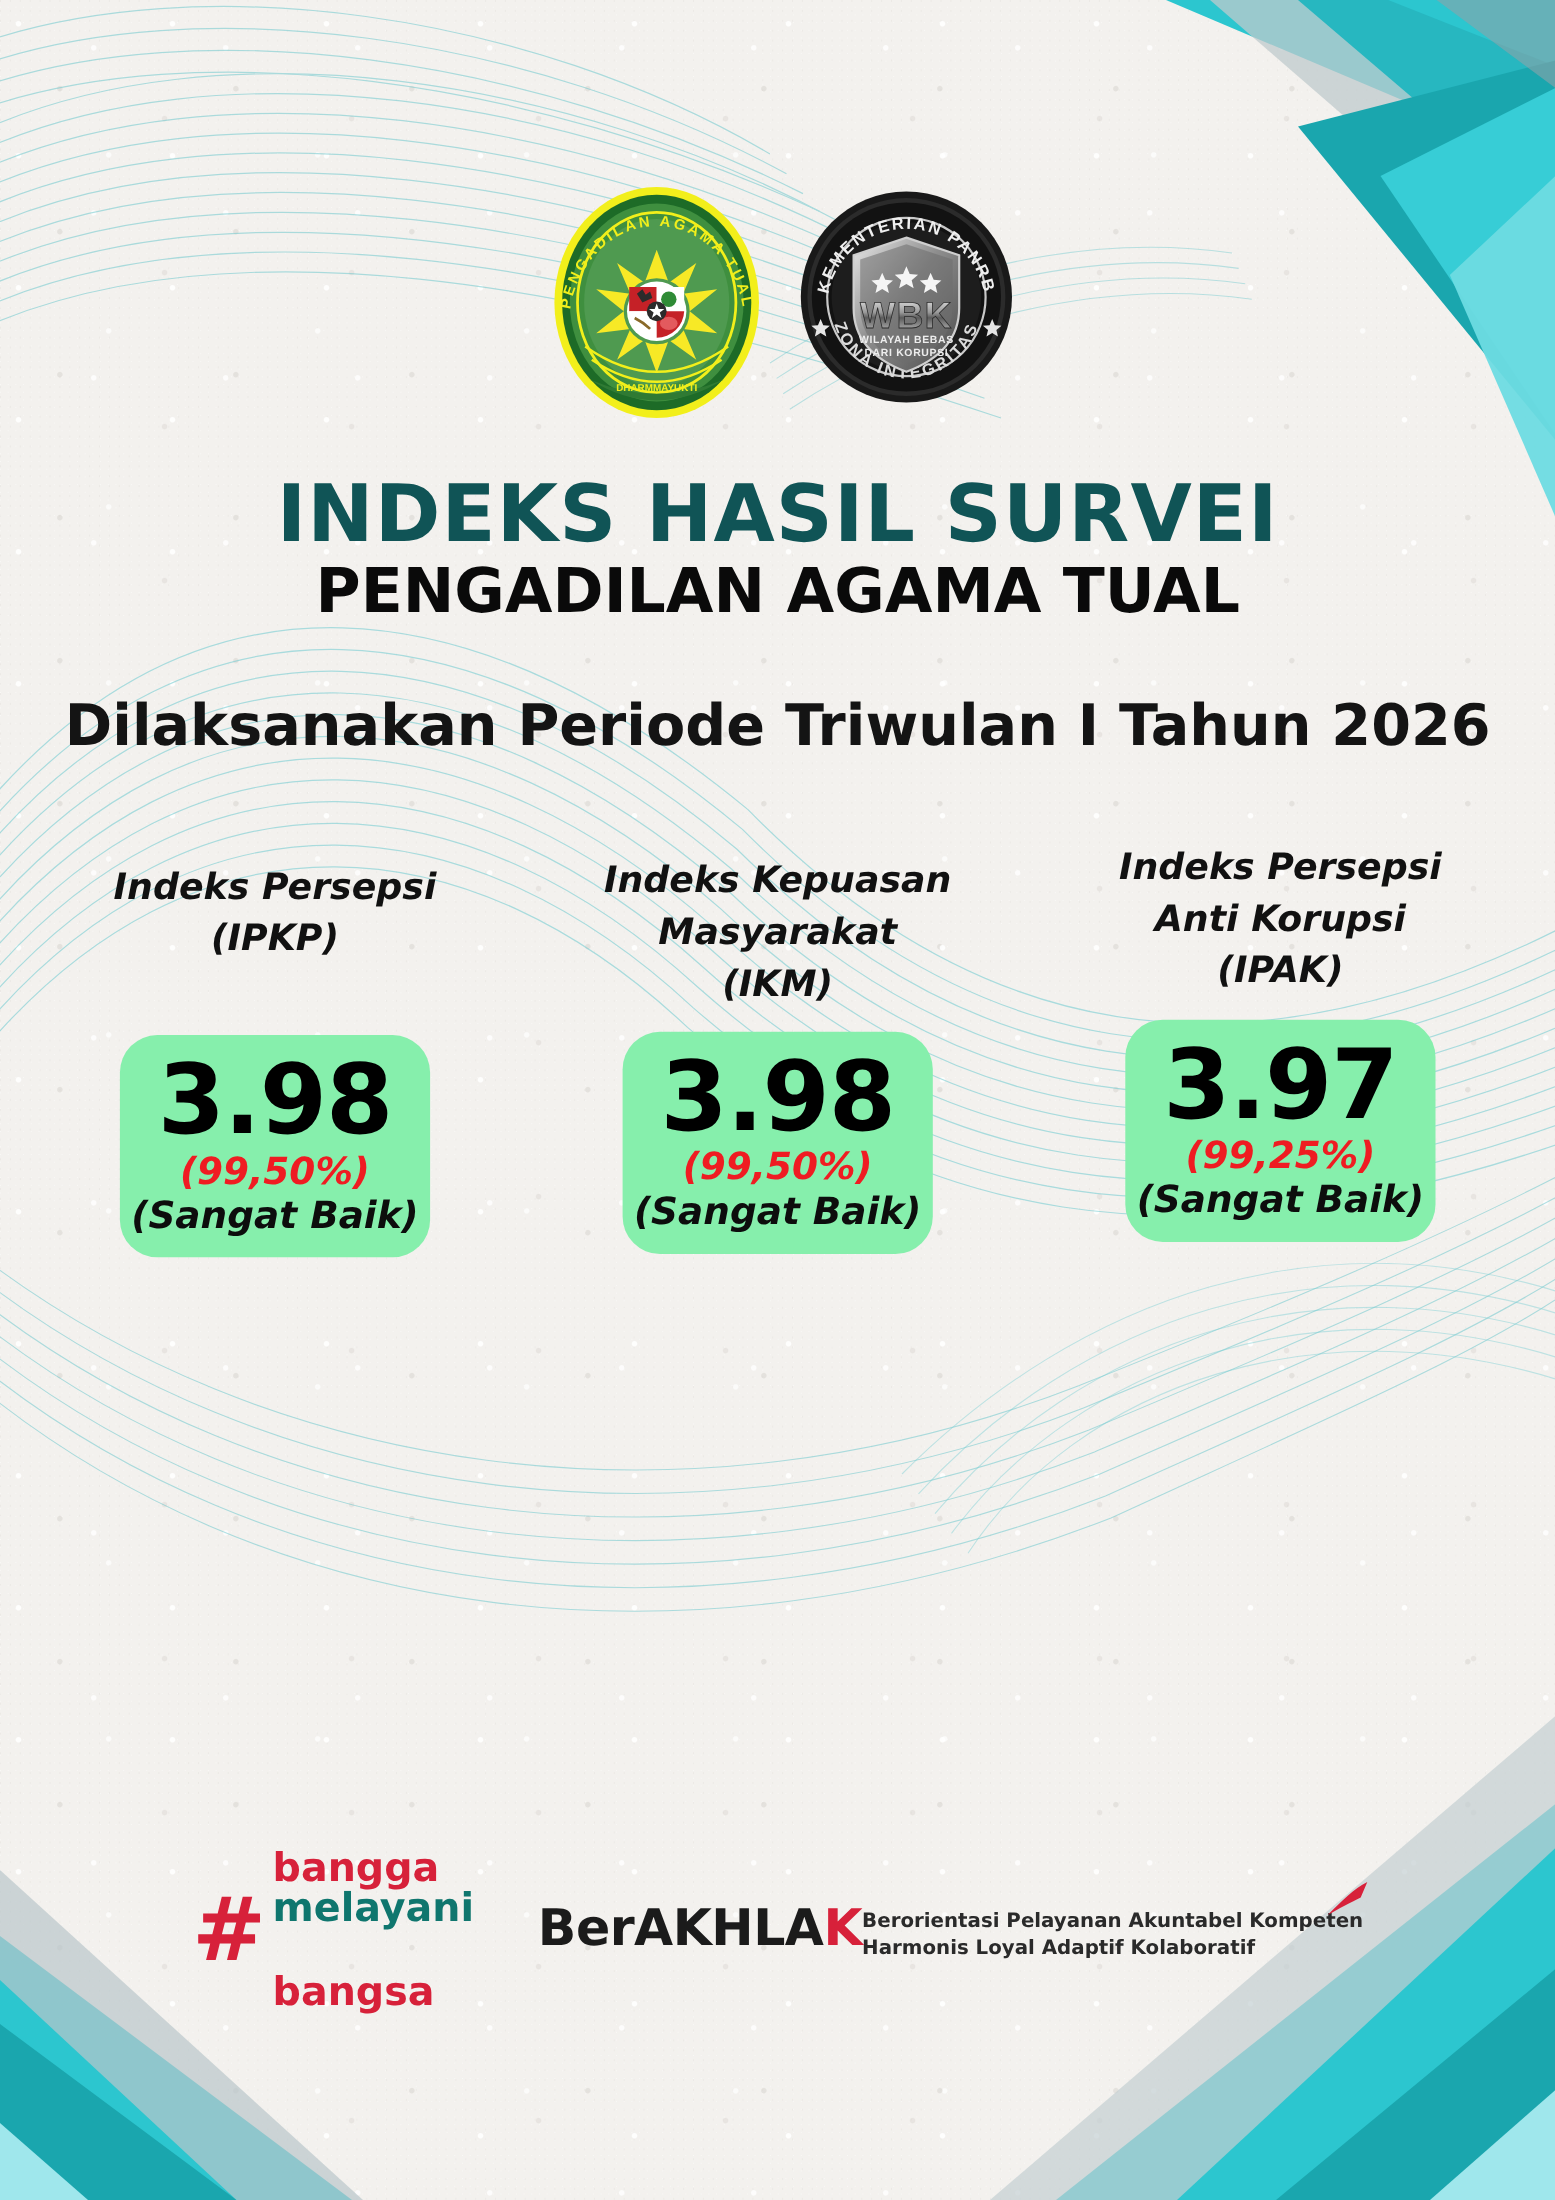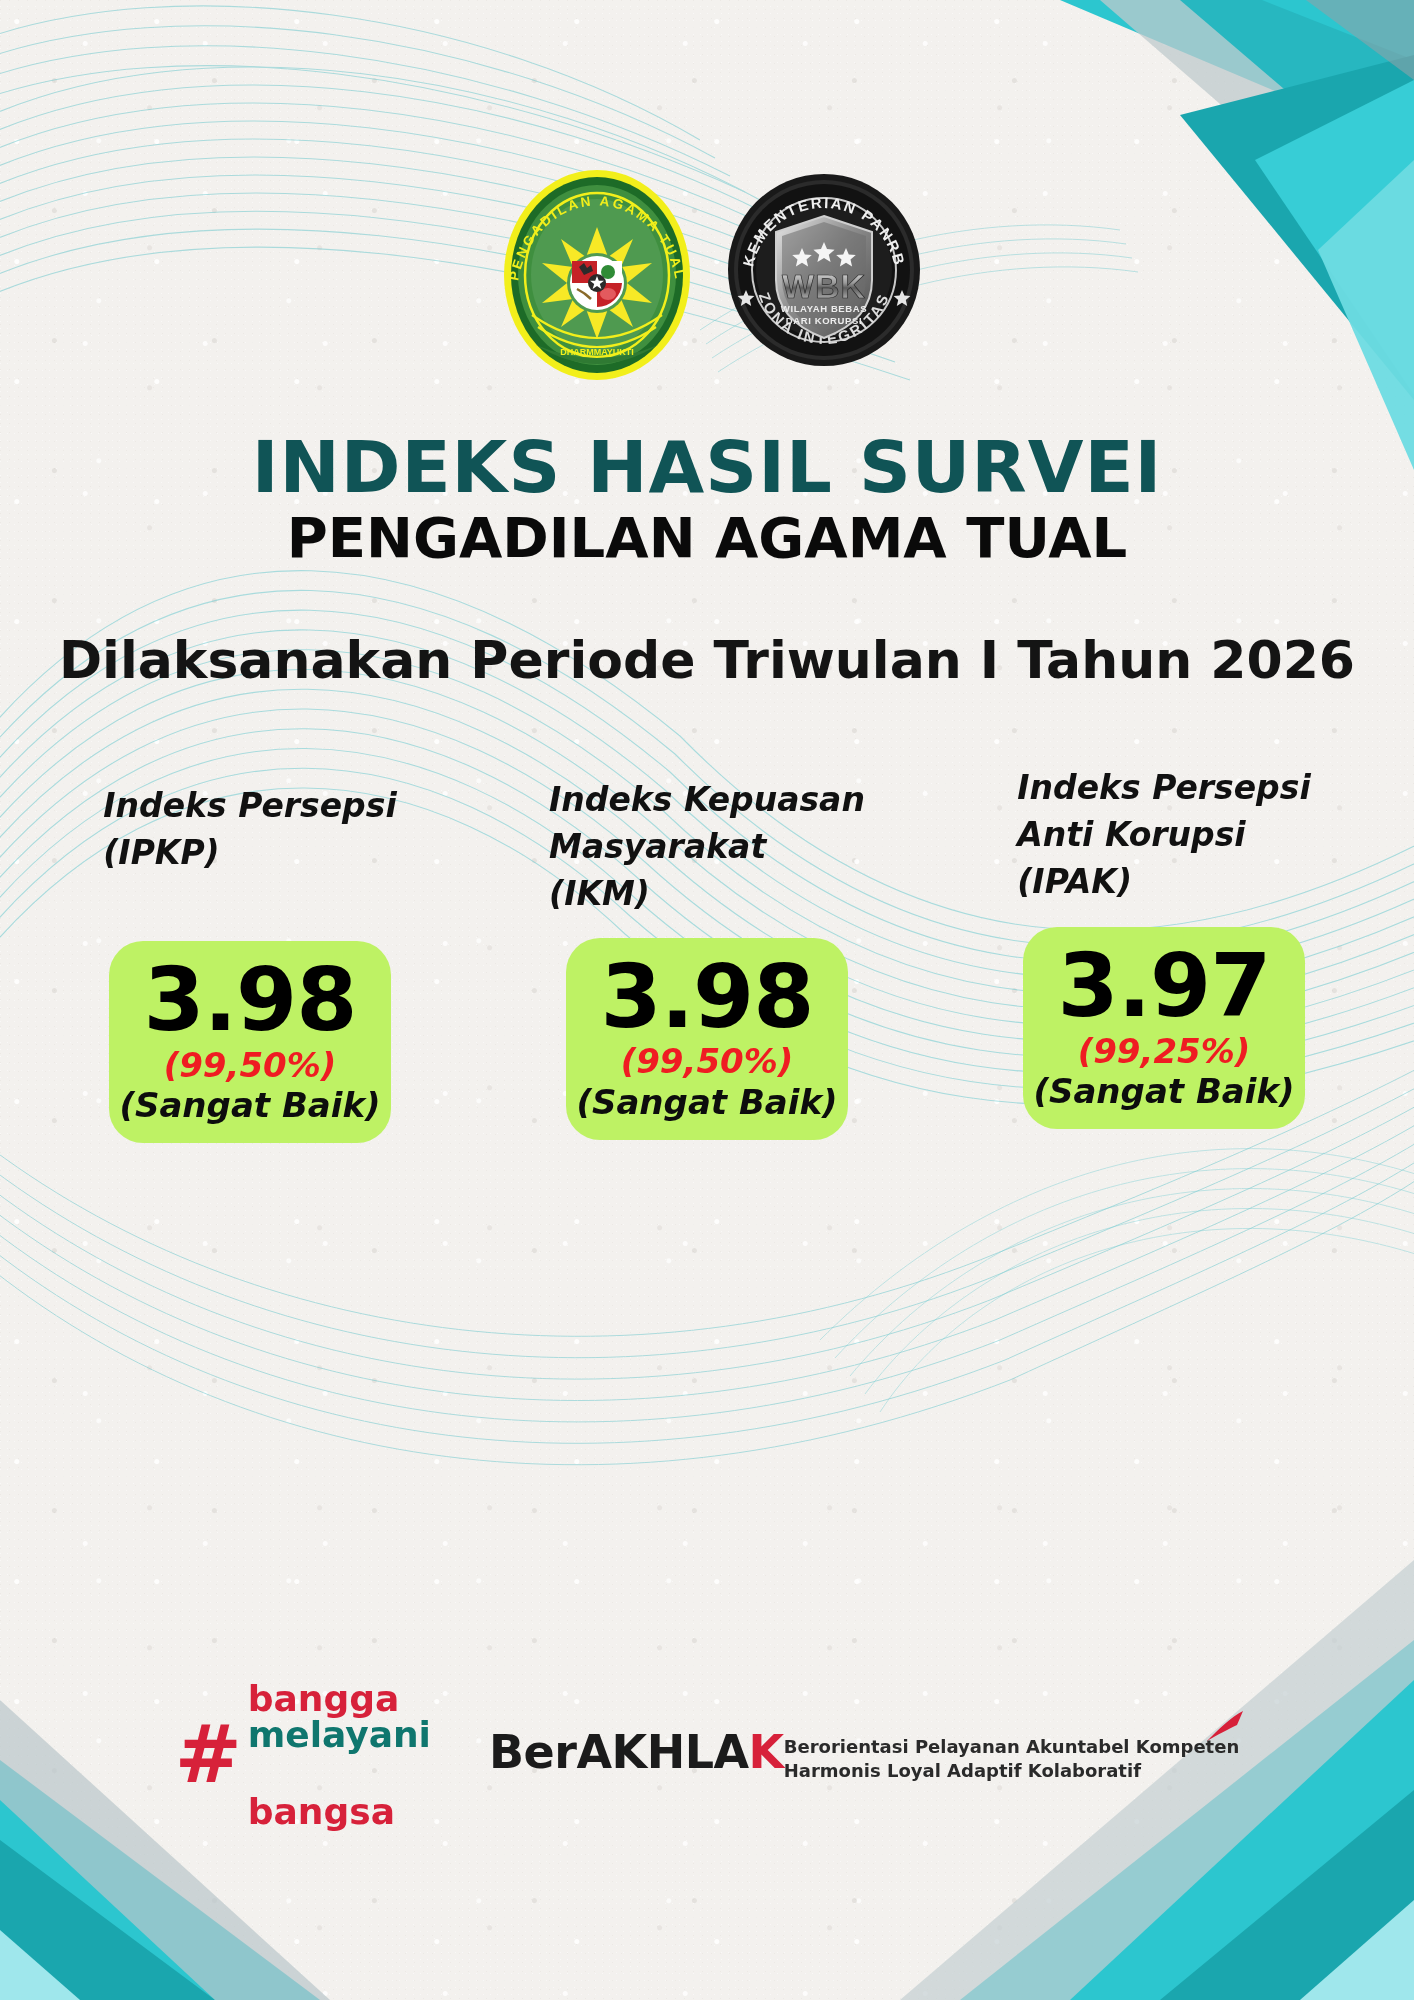--- a/index.html
+++ b/index.html
@@ -106,31 +106,32 @@
     justify-content: space-between;
     align-items: flex-start;
   }
   .col {
     width: 420px;
     display: flex;
     flex-direction: column;
     align-items: center;
   }
   .col-label {
+    text-align: center;
     font-size: 33px;
     font-weight: 700;
     font-style: italic;
     color: #111111;
     line-height: 1.42;
     font-family: "DejaVu Sans", sans-serif;
     min-height: 150px;
   }
   .score-box {
     margin-top: 22px;
-    background: #bef264;
+    background: #86efac;
     border-radius: 34px;
     width: 282px;
     padding: 14px 10px 18px;
     display: flex;
     flex-direction: column;
     align-items: center;
   }
   .score-value {
     font-size: 88px;
     font-weight: 700;

